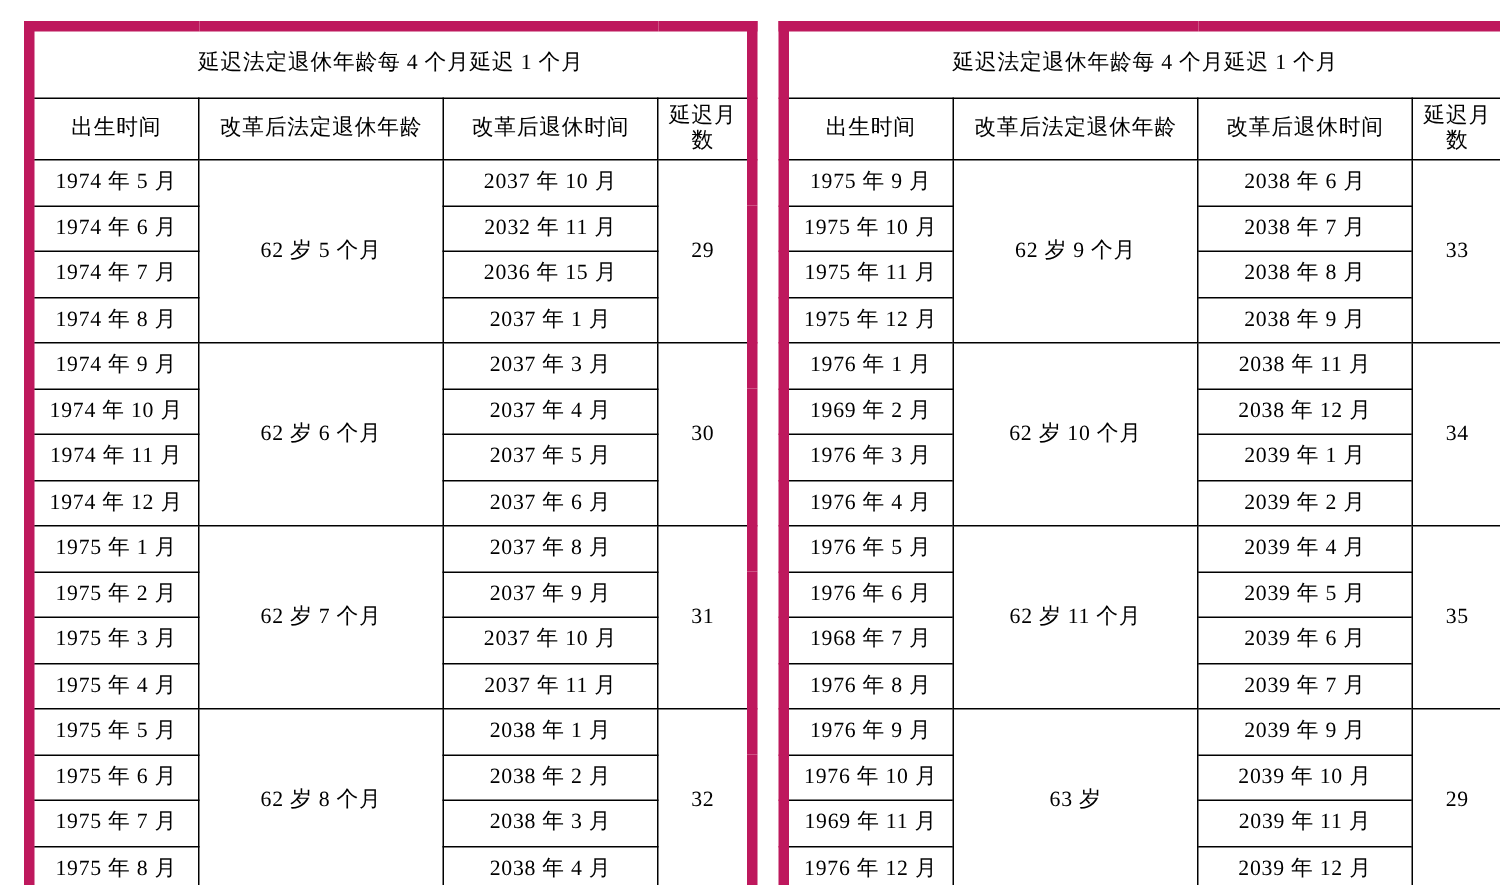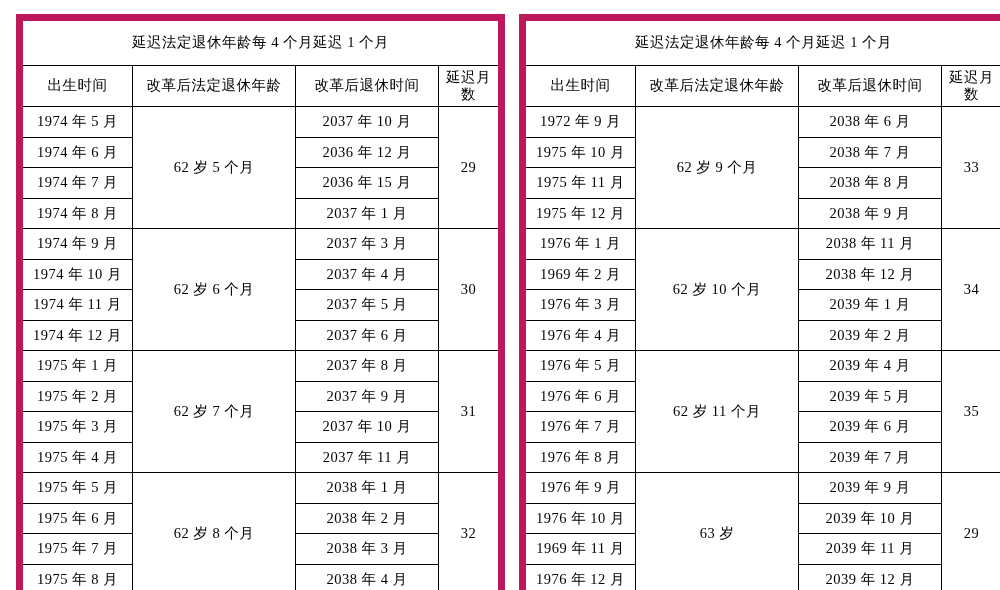--- a/index.html
+++ b/index.html
@@ -88,21 +88,21 @@
         </tr>
 
         <tr>
           <td class="body-cell">1974 年 5 月</td>
           <td class="body-cell" rowspan="4">62 岁 5 个月</td>
           <td class="body-cell">2037 年 10 月</td>
           <td class="body-cell" rowspan="4">29</td>
         </tr>
         <tr>
           <td class="body-cell">1974 年 6 月</td>
-          <td class="body-cell">2036 年 12 月</td>
+          <td class="body-cell">2032 年 11 月</td>
         </tr>
         <tr>
           <td class="body-cell">1974 年 7 月</td>
           <td class="body-cell">2036 年 15 月</td>
         </tr>
         <tr>
           <td class="body-cell">1974 年 8 月</td>
           <td class="body-cell">2037 年 1 月</td>
         </tr>
 
@@ -177,21 +177,21 @@
           <td class="title-cell" colspan="4">延迟法定退休年龄每 4 个月延迟 1 个月</td>
         </tr>
         <tr>
           <td class="head-cell">出生时间</td>
           <td class="head-cell">改革后法定退休年龄</td>
           <td class="head-cell">改革后退休时间</td>
           <td class="head-cell">延迟月数</td>
         </tr>
 
         <tr>
-          <td class="body-cell">1972 年 9 月</td>
+          <td class="body-cell">1975 年 9 月</td>
           <td class="body-cell" rowspan="4">62 岁 9 个月</td>
           <td class="body-cell">2038 年 6 月</td>
           <td class="body-cell" rowspan="4">33</td>
         </tr>
         <tr>
           <td class="body-cell">1975 年 10 月</td>
           <td class="body-cell">2038 年 7 月</td>
         </tr>
         <tr>
           <td class="body-cell">1975 年 11 月</td>
@@ -225,21 +225,21 @@
           <td class="body-cell">1976 年 5 月</td>
           <td class="body-cell" rowspan="4">62 岁 11 个月</td>
           <td class="body-cell">2039 年 4 月</td>
           <td class="body-cell" rowspan="4">35</td>
         </tr>
         <tr>
           <td class="body-cell">1976 年 6 月</td>
           <td class="body-cell">2039 年 5 月</td>
         </tr>
         <tr>
-          <td class="body-cell">1976 年 7 月</td>
+          <td class="body-cell">1968 年 7 月</td>
           <td class="body-cell">2039 年 6 月</td>
         </tr>
         <tr>
           <td class="body-cell">1976 年 8 月</td>
           <td class="body-cell">2039 年 7 月</td>
         </tr>
 
         <tr>
           <td class="body-cell">1976 年 9 月</td>
           <td class="body-cell" rowspan="4">63 岁</td>

